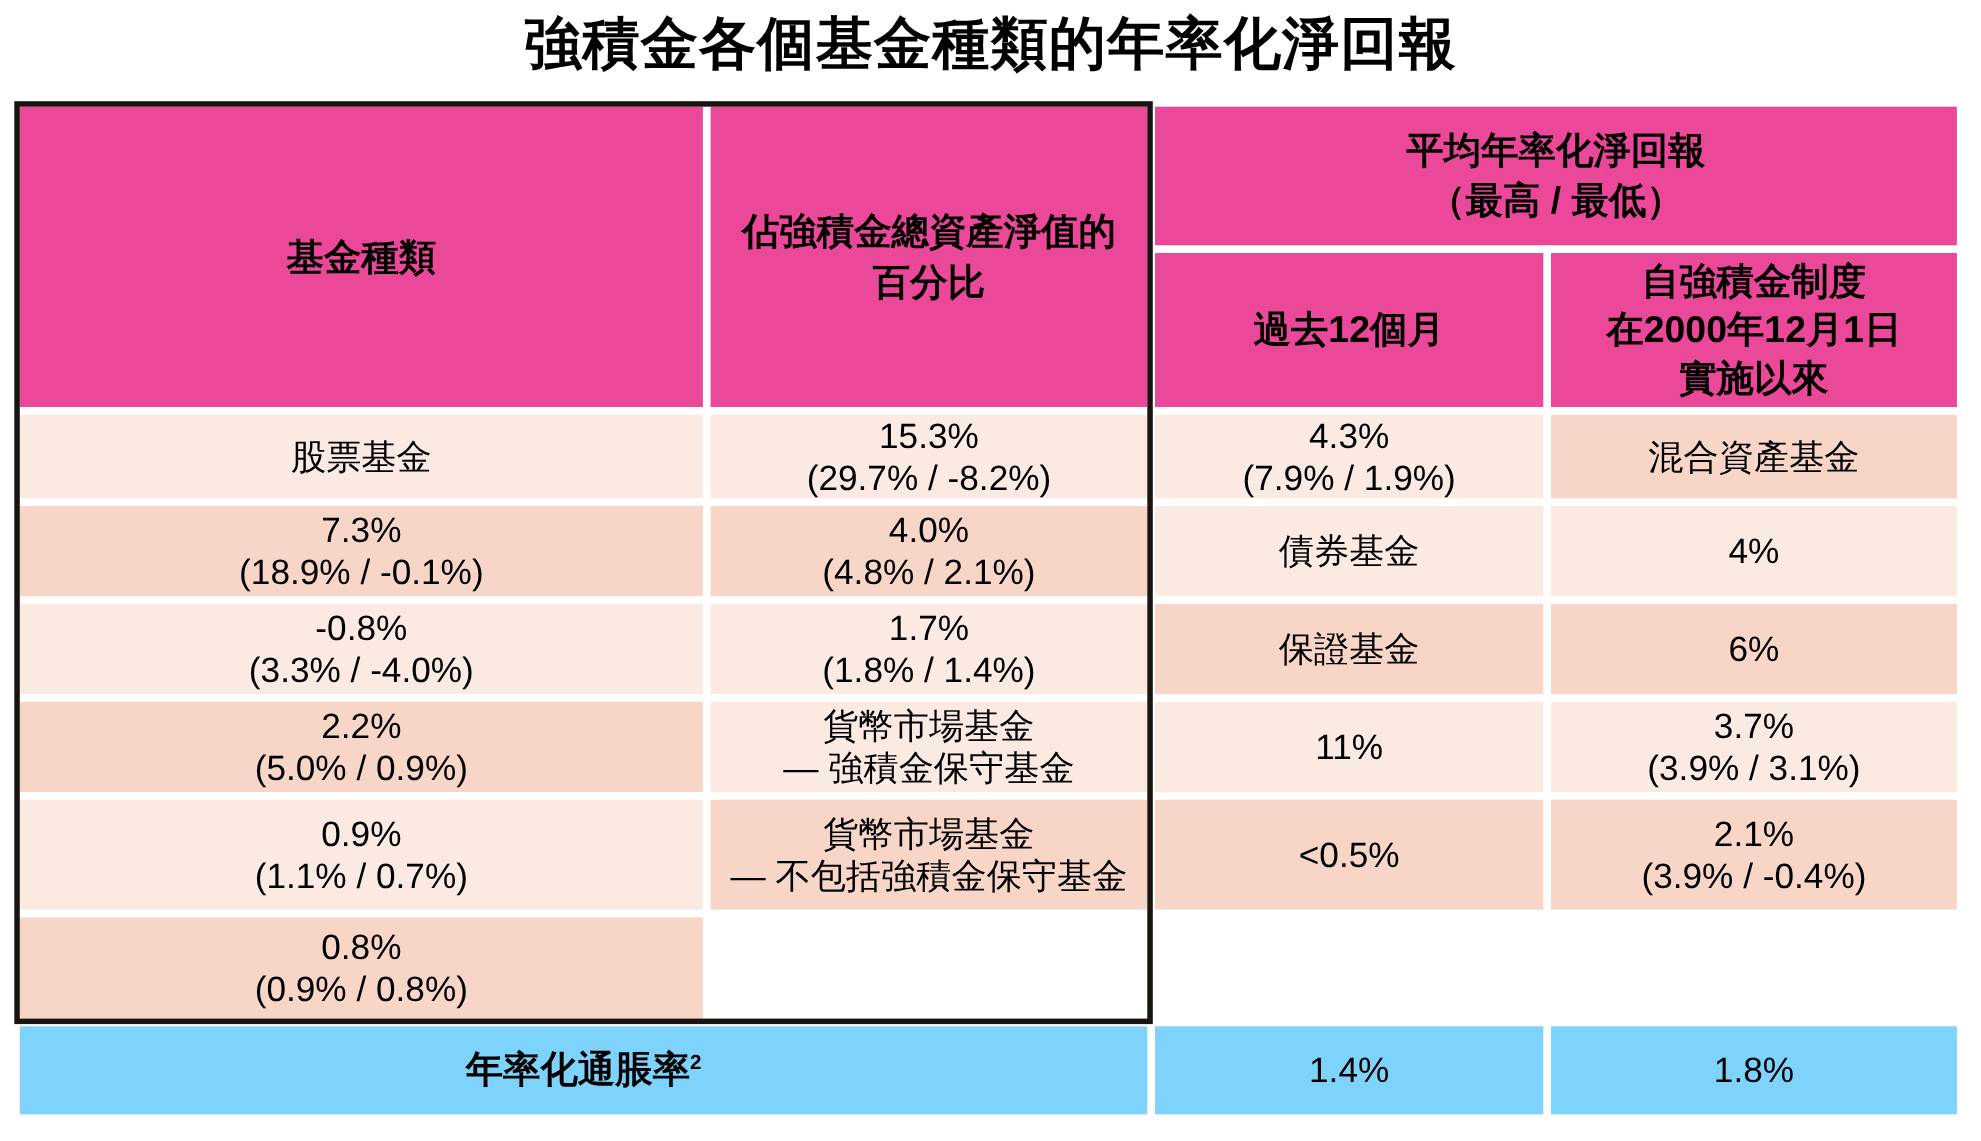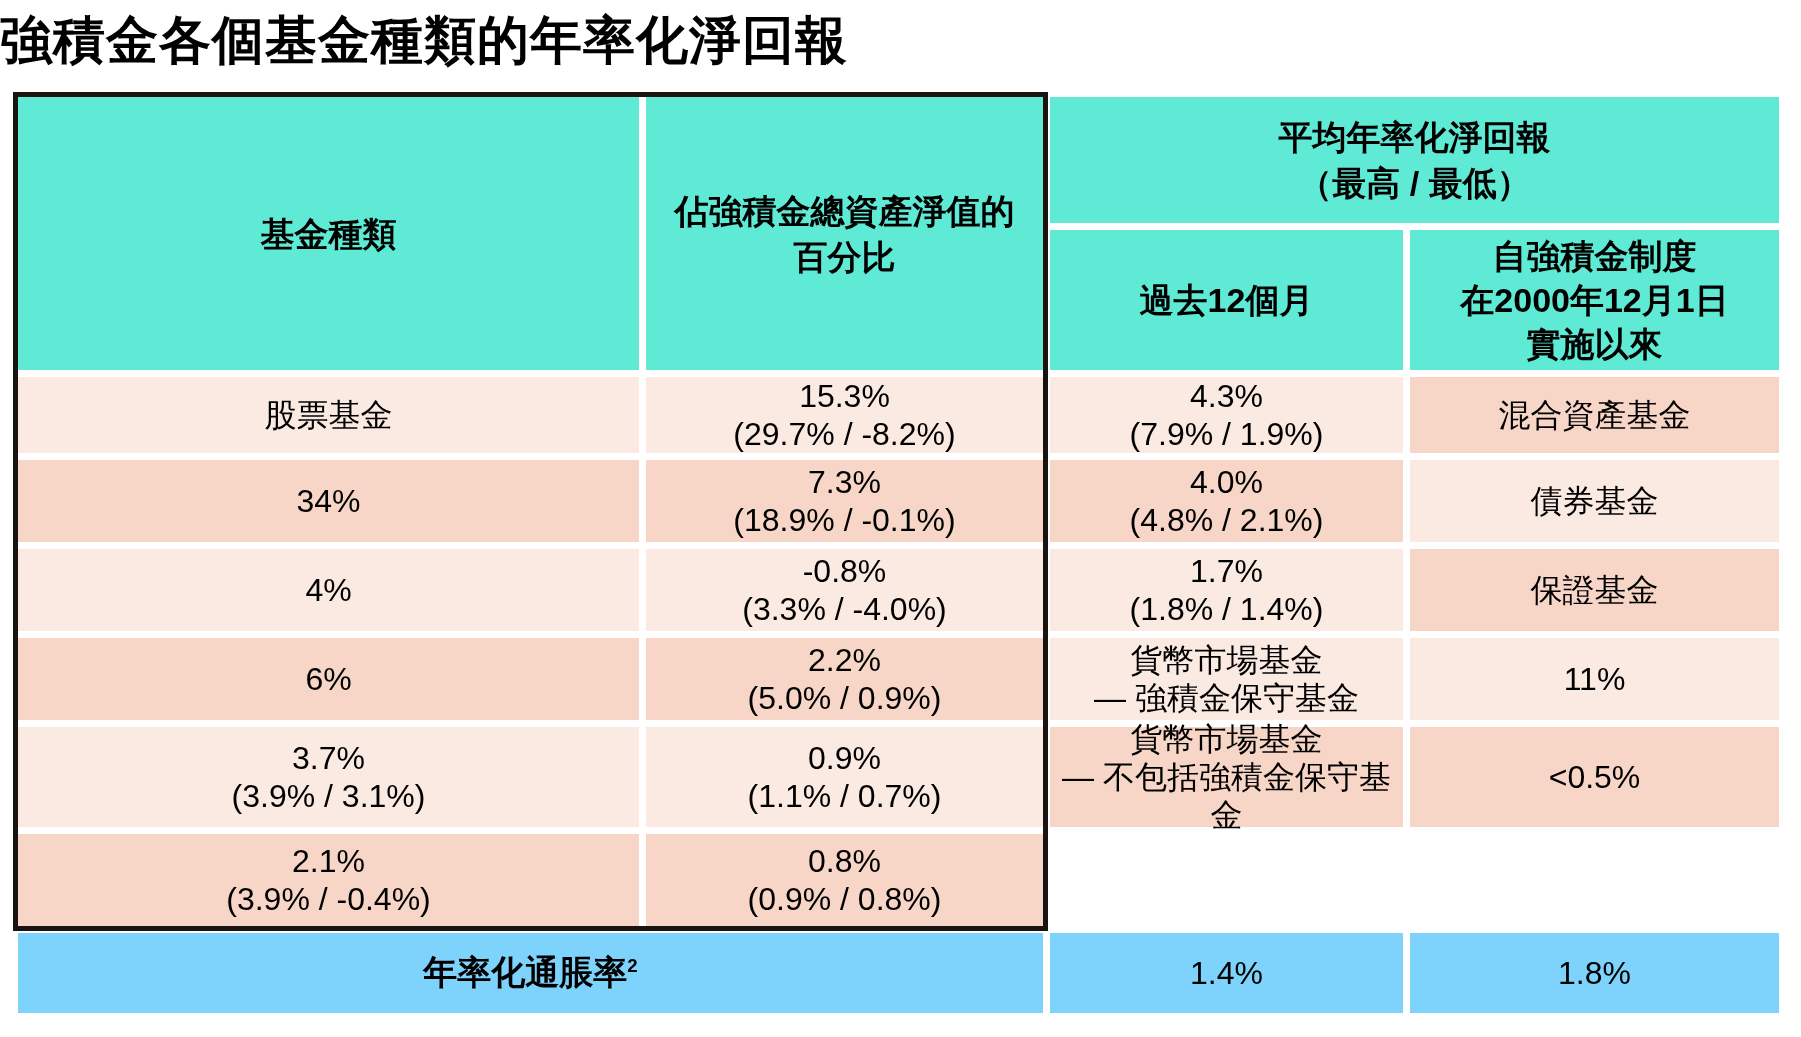--- a/index.html
+++ b/index.html
@@ -13,21 +13,21 @@
     position: relative;
     width: 1801px;
     height: 1037px;
     background: #ffffff;
     overflow: hidden;
   }
   .title {
     margin: 0;
     padding-top: 10px;
     width: 1801px;
-    text-align: left;
+    text-align: center;
     font-size: 52px;
     line-height: 60px;
     font-weight: bold;
     letter-spacing: 1px;
     color: #000000;
   }
   .table-grid {
     position: absolute;
     left: 18px;
     top: 97px;
@@ -37,21 +37,21 @@
     gap: 7px;
   }
   .cell {
     display: flex;
     flex-direction: column;
     align-items: center;
     justify-content: center;
     text-align: center;
   }
   .hcell {
-    background: #5eead4;
+    background: #ec4899;
     font-weight: bold;
     font-size: 34px;
     line-height: 46px;
   }
   .hcell .hline { display: block; }
   .hcell .hline:empty { display: none; }
   
   .h-fund   { grid-column: 1; grid-row: 1 / 3; }
   .h-pct    { grid-column: 2; grid-row: 1 / 3; }
   .h-avg    { grid-column: 3 / 5; grid-row: 1; }
@@ -138,23 +138,20 @@
     <div class="cell dcell row-light">
       <span class="dline">4.3%</span>
       <span class="dline">(7.9% / 1.9%)</span>
     </div>
 
     <div class="cell dcell row-dark">
       <span class="dline">混合資產基金</span>
 
     </div>
     <div class="cell dcell row-dark">
-      <span class="dline">34%</span>
-    </div>
-    <div class="cell dcell row-dark">
       <span class="dline">7.3%</span>
       <span class="dline">(18.9% / -0.1%)</span>
     </div>
     <div class="cell dcell row-dark">
       <span class="dline">4.0%</span>
       <span class="dline">(4.8% / 2.1%)</span>
     </div>
 
     <div class="cell dcell row-light">
       <span class="dline">債券基金</span>

